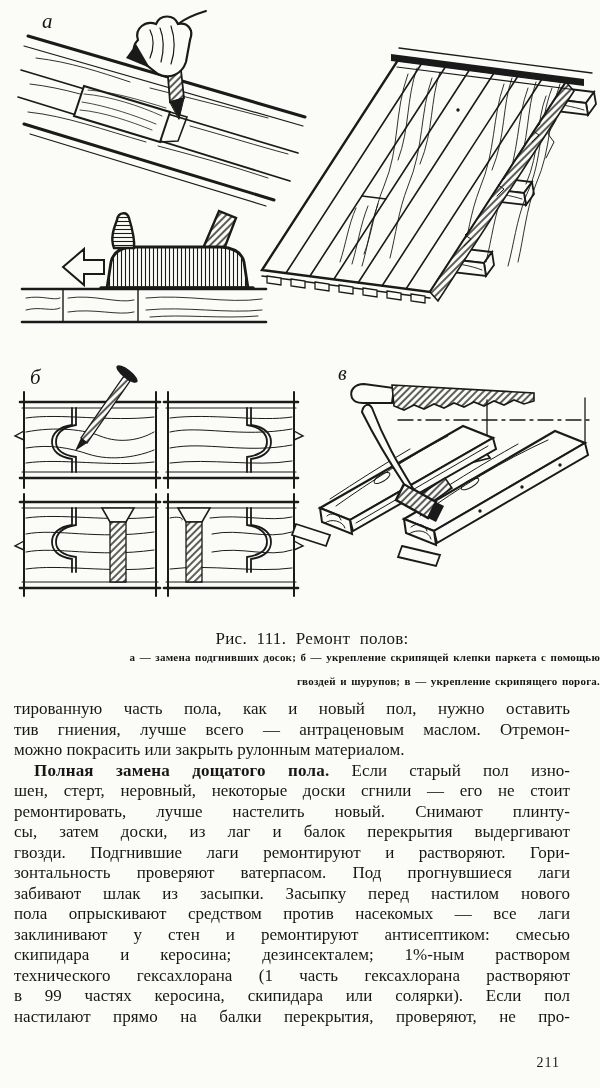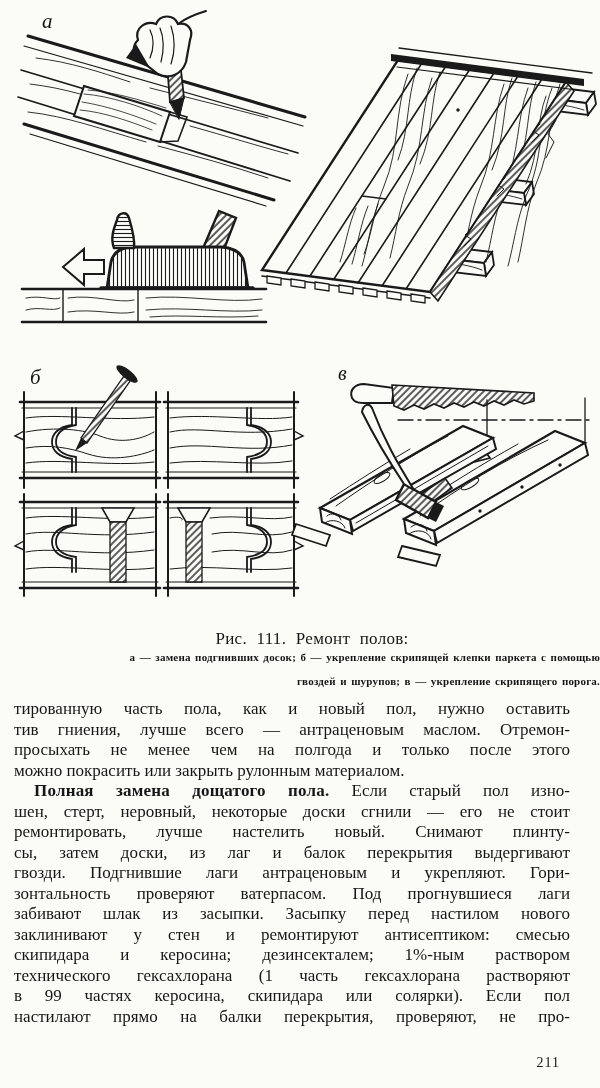--- a/index.html
+++ b/index.html
@@ -251,29 +251,29 @@
     </g>
   </svg>
 
   <div class="cap-title">Рис. 111. Ремонт полов:</div>
   <div class="cap-line cap-line-1">а — замена подгнивших досок; б — укрепление скрипящей клепки паркета с помощью</div>
   <div class="cap-line cap-line-2">гвоздей и шурупов; в — укрепление скрипящего порога.</div>
 
   <div class="body-text">
       <div class="bline">тированную часть пола, как и новый пол, нужно оставить</div>
       <div class="bline">тив гниения, лучше всего — антраценовым маслом. Отремон-</div>
-      <div class="bline">просыхать не менее чем на полгода и только после этого</div>
       <div class="bline nojust">можно покрасить или закрыть рулонным материалом.</div>
       <div class="bline indent"><b>Полная замена дощатого пола.</b> Если старый пол изно-</div>
       <div class="bline">шен, стерт, неровный, некоторые доски сгнили — его не стоит</div>
       <div class="bline">ремонтировать, лучше настелить новый. Снимают плинту-</div>
       <div class="bline">сы, затем доски, из лаг и балок перекрытия выдергивают</div>
-      <div class="bline">гвозди. Подгнившие лаги антраценовым и укрепляют. Гори-</div>
+      <div class="bline">гвозди. Подгнившие лаги ремонтируют и растворяют. Гори-</div>
       <div class="bline">зонтальность проверяют ватерпасом. Под прогнувшиеся лаги</div>
       <div class="bline">забивают шлак из засыпки. Засыпку перед настилом нового</div>
+      <div class="bline">пола опрыскивают средством против насекомых — все лаги</div>
       <div class="bline">заклинивают у стен и ремонтируют антисептиком: смесью</div>
       <div class="bline">скипидара и керосина; дезинсекталем; 1%-ным раствором</div>
       <div class="bline">технического гексахлорана (1 часть гексахлорана растворяют</div>
       <div class="bline">в 99 частях керосина, скипидара или солярки). Если пол</div>
       <div class="bline">настилают прямо на балки перекрытия, проверяют, не про-</div>
     </div>
 
   <div class="page-num">211</div>
 
 </div>

